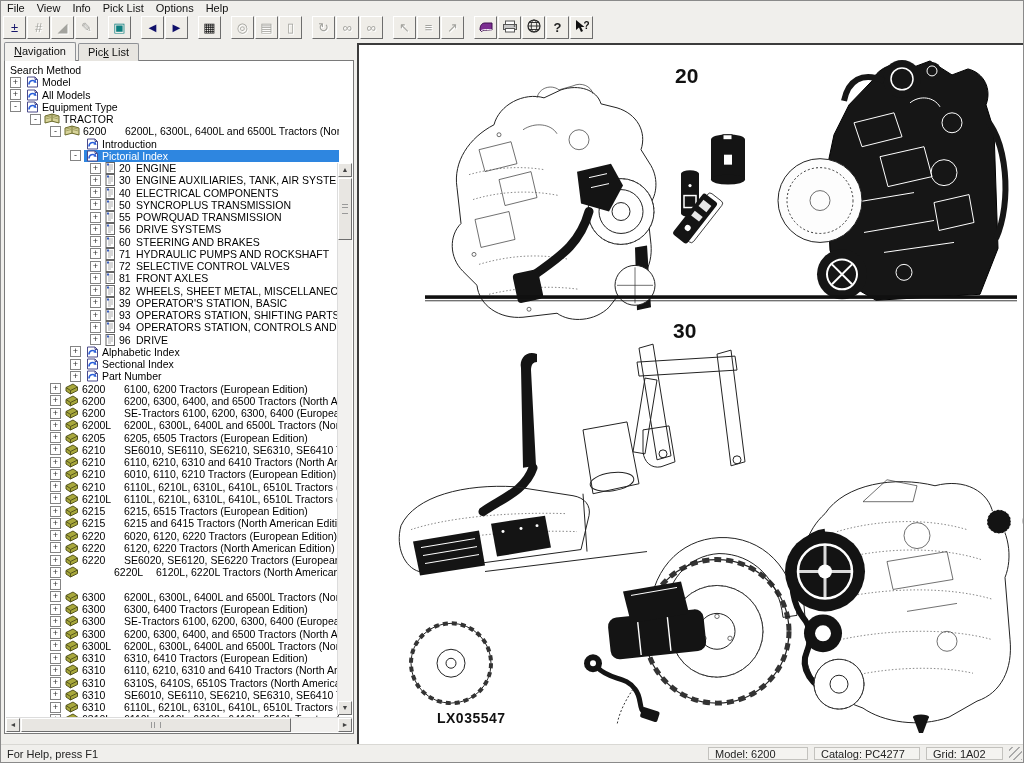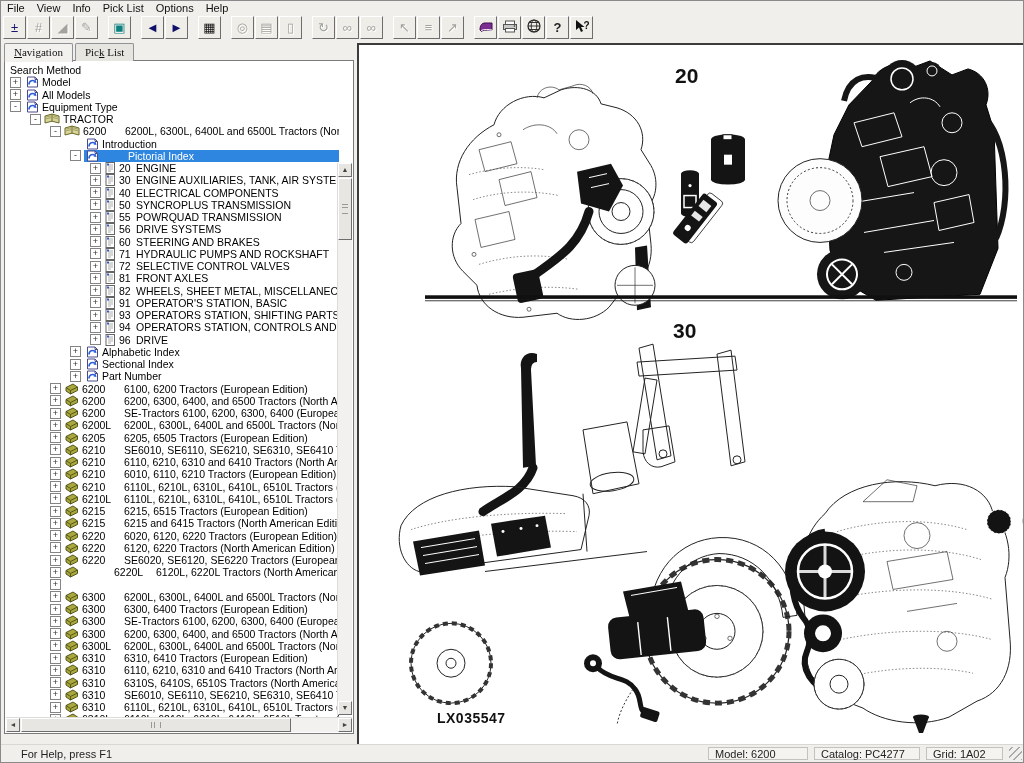--- a/index.html
+++ b/index.html
@@ -14,38 +14,38 @@
   
   #toolbar{position:absolute;left:0;top:14px;width:100%;height:27px;display:flex;align-items:flex-start;
     padding-left:2px;box-sizing:border-box;}
   .tb-group{display:flex;margin-right:9px;margin-top:1px;}
   .tbtn{width:23px;height:23px;box-sizing:border-box;border:1px solid;border-color:#ffffff #6d6d6d #6d6d6d #ffffff;
     background:#efede8;display:flex;align-items:center;justify-content:center;margin-right:1px;}
   .tbtn .glyph{font-size:13px;line-height:13px;}
   .tbtn.disabled .glyph{color:#a3a39e;text-shadow:1px 1px 0 #ffffff;}
 
   
-  #tabrow{position:absolute;left:3px;top:42px;height:17px;display:flex;align-items:flex-start;z-index:3;font-family:Liberation Serif, serif;}
+  #tabrow{position:absolute;left:3px;top:42px;height:17px;display:flex;align-items:center;z-index:3;}
   .tab{height:16px;padding:1px 9px 0;border:1px solid #8f9296;border-bottom:none;border-radius:2px 2px 0 0;
     background:#e7e5e0;font-size:11px;line-height:14px;margin-right:2px;color:#111;}
   .tab.active{background:#f2f1ee;height:17px;z-index:4;}
   .tab u{text-decoration:underline;}
 
   
   #treepanel{position:absolute;left:3px;top:59px;width:350px;height:674px;box-sizing:border-box;
     border:1px solid #7a7a7a;background:#ffffff;}
   #treeview{position:absolute;left:1px;top:1px;width:333px;height:655px;overflow:hidden;padding-top:2px;box-sizing:border-box;}
   .trow{height:12.25px;display:flex;align-items:center;font-size:10.5px;white-space:nowrap;color:#000;}
   .tind{flex:none;display:inline-block;}
   .texp{flex:none;width:11px;height:11px;box-sizing:border-box;border:1px solid #848484;background:#fff;
     font-size:9px;line-height:8px;text-align:center;margin-right:3px;color:#333;}
   .texp.ph{border:none;background:transparent;}
   .ticon{flex:none;margin-right:3px;display:inline-flex;}
   .tsel{display:flex;align-items:center;flex:1;height:12.25px;}
-  .trow.sel .tsel{background:var(--sel,#2e86e0);color:#fff;gap:26px;}
+  .trow.sel .tsel{background:var(--sel,#2e86e0);color:#fff;}
   .tlab{display:inline-flex;align-items:flex-end;}
   .tcode{display:inline-block;}
 
   
   .sb{position:absolute;background:#f2f1ef;}
   #vscroll{right:1px;top:102px;width:14px;height:552px;border-left:1px solid #dcdcdc;}
   #hscroll{left:1px;bottom:1px;height:14px;width:346px;border-top:1px solid #dcdcdc;}
   .sb-btn{position:absolute;width:14px;height:14px;box-sizing:border-box;border:1px solid;
     border-color:#ffffff #6d6d6d #6d6d6d #ffffff;background:#e8e6e2;font-size:7px;line-height:12px;
     text-align:center;color:#444;}
@@ -64,21 +64,21 @@
   .figid{font-family:"Liberation Sans",sans-serif;font-weight:bold;font-size:14px;letter-spacing:.5px;fill:#111;}
   .ln{fill:none;stroke:#222;stroke-width:1;}
   .lnt{fill:none;stroke:#333;stroke-width:.7;}
   .dot{fill:none;stroke:#555;stroke-width:.7;stroke-dasharray:1.5 2;}
   .blk{fill:#141414;stroke:none;}
   .wln{fill:none;stroke:#fff;stroke-width:1;}
 
   
   #statusbar{position:absolute;left:0;bottom:0;width:100%;height:17px;background:#f0efec;
     border-top:1px solid #d9d8d4;display:flex;align-items:center;font-size:11px;color:#222;}
-  #status-help{flex:1;padding-left:20px;}
+  #status-help{flex:1;padding-left:6px;}
   .status-cell{height:13px;line-height:13px;box-sizing:border-box;border:1px solid #c3c2be;
     background:#f4f3f0;margin-right:6px;padding:0 6px;}
   #cell-model{width:100px;}#cell-catalog{width:106px;}#cell-grid{width:77px;}
   #resize-grip{width:13px;height:13px;margin-right:1px;background:
     repeating-linear-gradient(135deg,transparent 0 2px,#aaa 2px 3px,transparent 3px 5px);}
 </style>
 </head>
 <body>
 
 <div id="window">
@@ -517,21 +517,21 @@
           <span class="texp">+</span>
           <span class="tsel">
             <span class="ticon">
               <svg width="12" height="12" viewBox="0 0 12 12">
                 <rect x="2" y="0.5" width="8.5" height="11" fill="#fff" stroke="#666"></rect>
                 <path d="M4,3 L9,3 M4,5 L9,5 M4,7 L9,7 M4,9 L7,9" stroke="#999" stroke-width=".8"></path>
                 <rect x="3" y="1.5" width="2" height="2" fill="#3a5fc0"></rect>
               </svg>
             </span>
             <span class="tlab">
-              <span class="tcode" style="min-width: 17px;">91</span>
+              <span class="tcode" style="min-width: 17px;">39</span>
               <span>OPERATOR'S STATION, BASIC</span>
             </span>
           </span>
         </div>
         <div class="trow">
           <span class="tind" style="width: 84px;"></span>
           <span class="texp">+</span>
           <span class="tsel">
             <span class="ticon">
               <svg width="12" height="12" viewBox="0 0 12 12">

